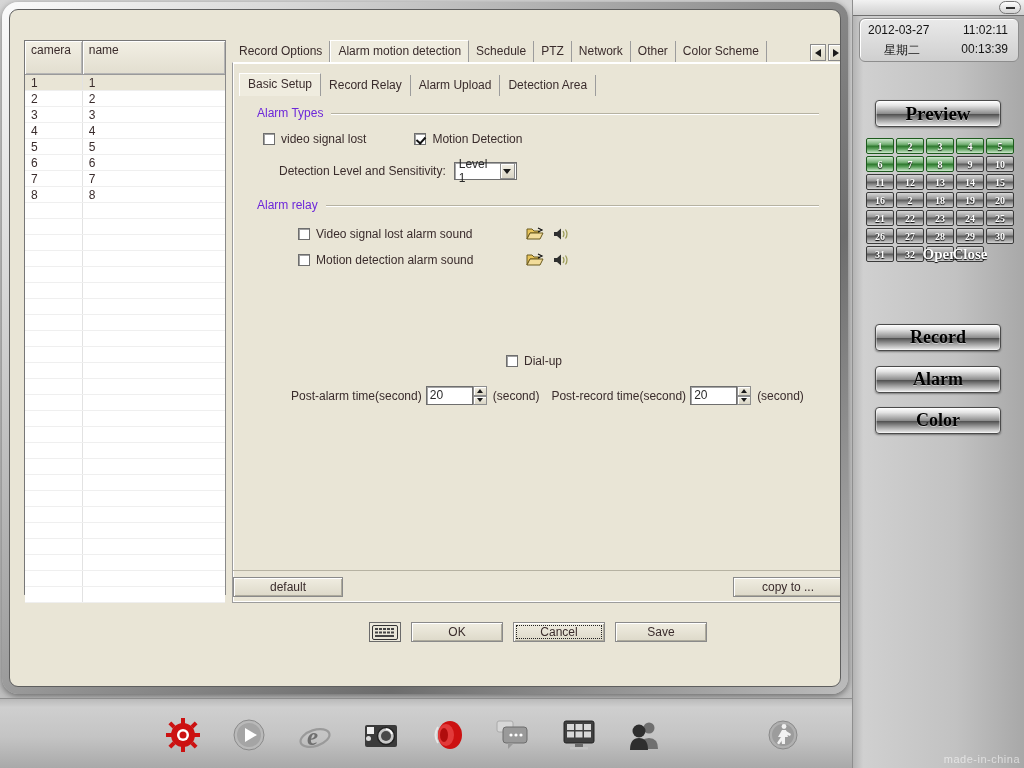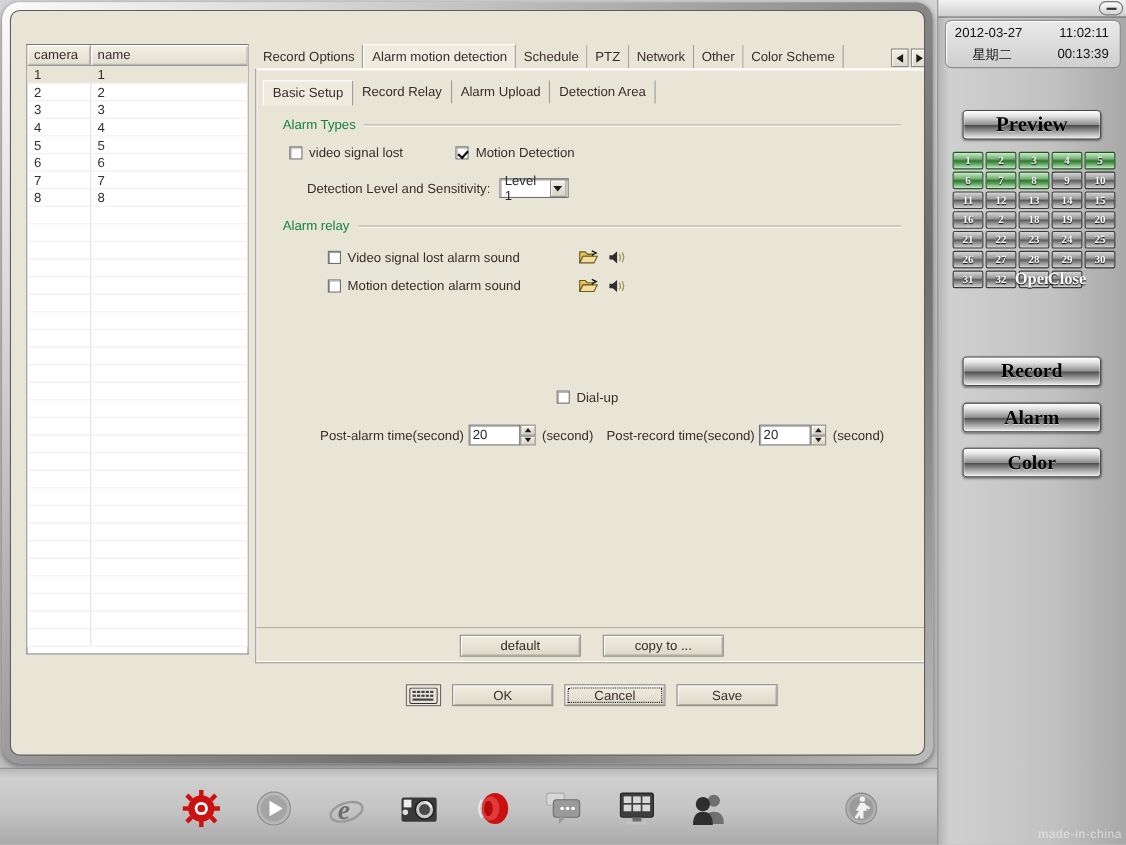--- a/index.html
+++ b/index.html
@@ -36,21 +36,21 @@
 
   
   .cam-list {
     position: absolute; left: 14px; top: 30px; width: 202px; height: 555px;
     background: #fff;
     border: 1px solid #8a8a8a;
     border-top-color:#777; border-left-color:#777;
     box-shadow: inset 1px 1px 0 #fff;
     font-size: 12px;
   }
-  .cam-head { display: flex; height: 19px; background: #e6e2d3;
+  .cam-head { display: flex; height: 34px; background: #e6e2d3;
     border-bottom: 1px solid #9a9a9a; }
   .cam-head div {
     padding: 2px 0 0 6px; color:#3a2c2c; font-size:12px;
     border-right: 1px solid #9a9a9a;
     box-shadow: inset 1px 1px 0 #fff, inset -1px -1px 0 #b5b5b5;
     background: linear-gradient(180deg,#f2efe4,#e2decf);
   }
   .cam-head .c1 { width: 58px; }
   .cam-head .c2 { width: 143px; border-right: none; }
   .cam-rows { background:#fff; }
@@ -89,31 +89,31 @@
   .tri-l { width:0;height:0;border-top:4px solid transparent;border-bottom:4px solid transparent;border-right:6px solid #1a1a1a;}
   .tri-r { width:0;height:0;border-top:4px solid transparent;border-bottom:4px solid transparent;border-left:6px solid #1a1a1a;}
 
   .tab-body {
     position:relative; height:541px; background:#e9e5d6;
     border:1px solid #9c9c9c; border-top:1px solid #fff;
     box-shadow: inset 1px 1px 0 #fff;
   }
 
   
-  .subtabstrip { display:flex; height:23px; margin:10px 0 0 6px;}
+  .subtabstrip { display:flex; align-items:flex-end; height:23px; margin:10px 0 0 6px;}
   .subtab { font-size:12px; color:#3a2c2c; padding:3px 8px; height:21px;
      border-right:1px solid #9c9c9c; line-height:15px; white-space:nowrap;}
   .subtab.active { background:#efecdf; height:23px;
      border-top:1px solid #fff; border-left:1px solid #fff; }
 
   .sub-body { position:relative; height:470px; }
 
   
   .group { margin: 10px 24px 0 24px; display:flex; align-items:center; gap:8px;}
-  .group .lbl { font-size:12px; color:#15803d; white-space:nowrap;}
+  .group .lbl { font-size:12px; color:#6d28d9; white-space:nowrap;}
   .group .rule { flex:1; height:1px; background:#b6b2a2; box-shadow:0 1px 0 #fff;}
 
   .row { display:flex; align-items:center; }
   .chk {
     width:12px; height:12px; background:#fff; border:1px solid #6e6e6e;
     box-shadow: inset 1px 1px 0 #9f9f9f; display:inline-block;
     position:relative; cursor:pointer; flex:none;
   }
   .chk.on::after{
     content:""; position:absolute; left:3px; top:1px; width:4px; height:7px;
@@ -152,21 +152,21 @@
   .arr-up{width:0;height:0;border-left:3px solid transparent;border-right:3px solid transparent;border-bottom:4px solid #1a1a1a;}
   .arr-dn{width:0;height:0;border-left:3px solid transparent;border-right:3px solid transparent;border-top:4px solid #1a1a1a;}
 
   
   .ic { width:18px; height:16px; display:inline-block; }
 
   
   .tab-footer {
     position:absolute; left:0; bottom:0; width:100%; height:32px;
     border-top:1px solid #b6b2a2; box-shadow:0 -1px 0 #fff inset;
-    display:flex; align-items:center; justify-content:center; gap:20px;
+    display:flex; align-items:center; justify-content:space-between; gap:20px;
   }
   .btn {
     font-size:12px; color:#3a2c2c; height:20px; min-width:60px;
     background:linear-gradient(180deg,#f0ede1,#ddd9c9);
     border:1px solid #8a8a8a;
     box-shadow: inset 1px 1px 0 #fff, inset -1px -1px 0 #adaa9c;
     display:flex; align-items:center; justify-content:center; cursor:pointer;
   }
   .btn.wide { width:110px; }
   .btn.ok { width:92px; }

